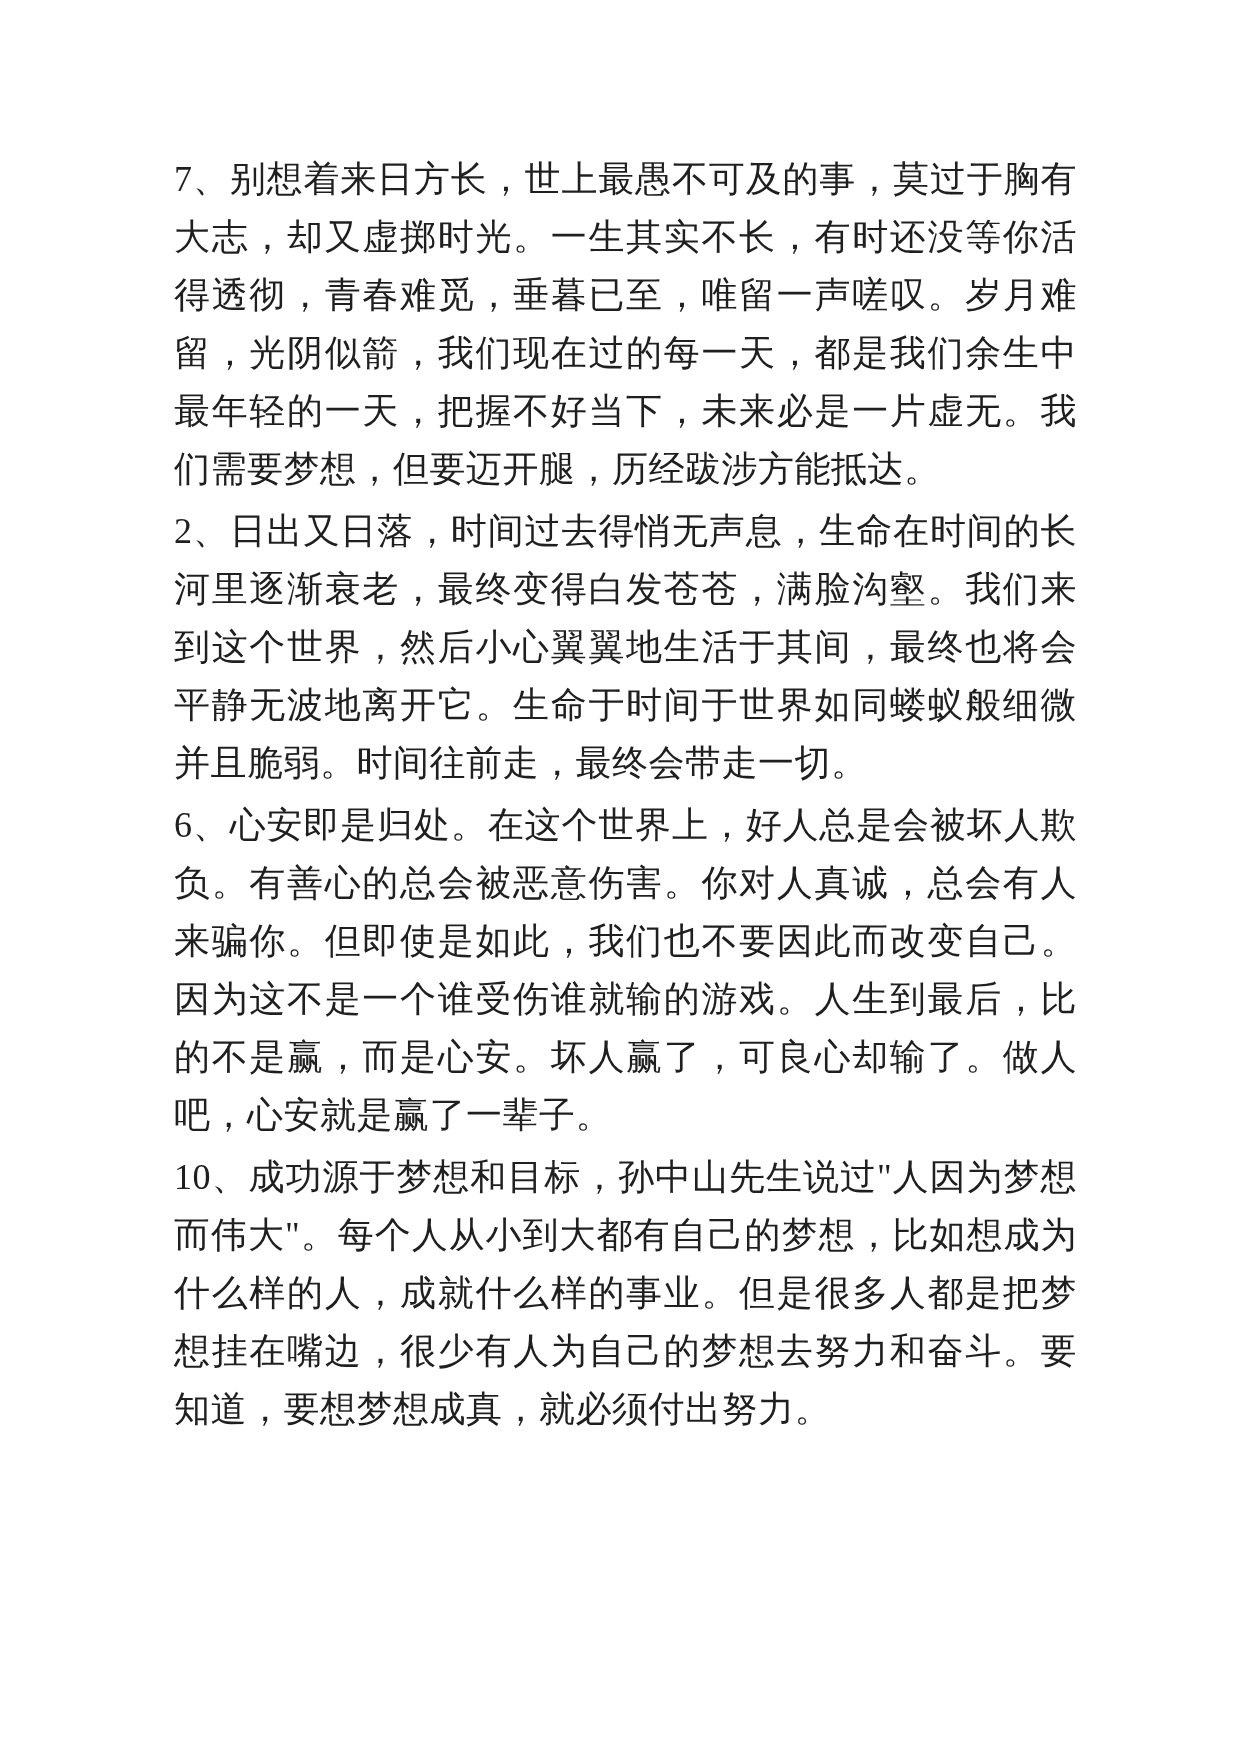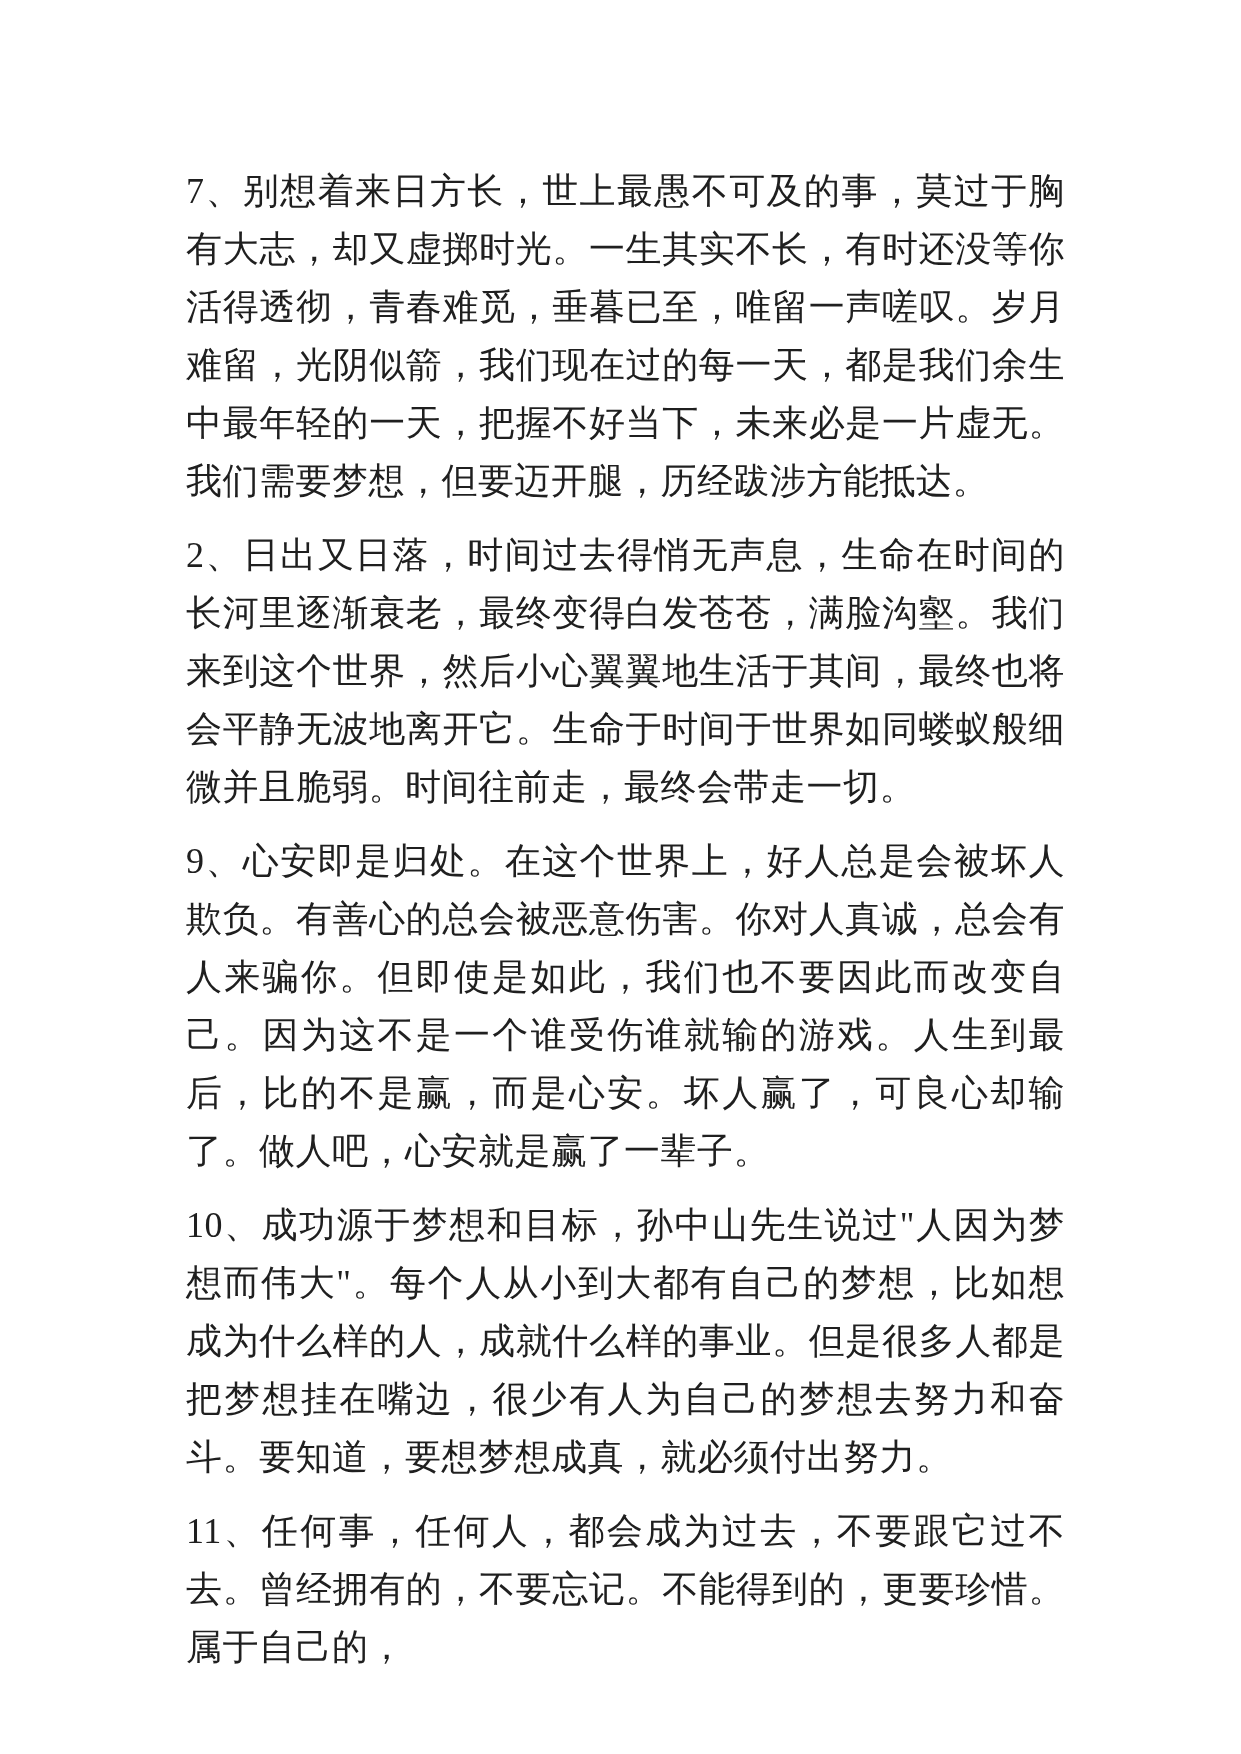--- a/index.html
+++ b/index.html
@@ -15,36 +15,35 @@
     background: #ffffff;
     overflow: hidden;
     box-sizing: border-box;
     padding: 146px 160px 0 170px;
     font-family: "Liberation Serif", "DejaVu Serif", serif;
   }
   .doc-body {
     width: 911px;
   }
   .doc-body p {
-    margin: 16px;
+    margin: 4px;
     padding: 0;
     font-size: 36px;
     line-height: 58px;
     color: #1f1f1f;
     font-weight: 400;
     text-align: justify;
     text-justify: inter-ideograph;
     letter-spacing: 0.5px;
     word-break: break-all;
   }
 </style>
 </head>
 <body>
 
 <div class="page">
   <div class="doc-body">
     <p>7、别想着来日方长，世上最愚不可及的事，莫过于胸有大志，却又虚掷时光。一生其实不长，有时还没等你活得透彻，青春难觅，垂暮已至，唯留一声嗟叹。岁月难留，光阴似箭，我们现在过的每一天，都是我们余生中最年轻的一天，把握不好当下，未来必是一片虚无。我们需要梦想，但要迈开腿，历经跋涉方能抵达。</p>
     <p>2、日出又日落，时间过去得悄无声息，生命在时间的长河里逐渐衰老，最终变得白发苍苍，满脸沟壑。我们来到这个世界，然后小心翼翼地生活于其间，最终也将会平静无波地离开它。生命于时间于世界如同蝼蚁般细微并且脆弱。时间往前走，最终会带走一切。</p>
-    <p>9、心安即是归处。在这个世界上，好人总是会被坏人欺负。有善心的总会被恶意伤害。你对人真诚，总会有人来骗你。但即使是如此，我们也不要因此而改变自己。因为这不是一个谁受伤谁就输的游戏。人生到最后，比的不是赢，而是心安。坏人赢了，可良心却输了。做人吧，心安就是赢了一辈子。</p>
+    <p>6、心安即是归处。在这个世界上，好人总是会被坏人欺负。有善心的总会被恶意伤害。你对人真诚，总会有人来骗你。但即使是如此，我们也不要因此而改变自己。因为这不是一个谁受伤谁就输的游戏。人生到最后，比的不是赢，而是心安。坏人赢了，可良心却输了。做人吧，心安就是赢了一辈子。</p>
     <p>10、成功源于梦想和目标，孙中山先生说过"人因为梦想而伟大"。每个人从小到大都有自己的梦想，比如想成为什么样的人，成就什么样的事业。但是很多人都是把梦想挂在嘴边，很少有人为自己的梦想去努力和奋斗。要知道，要想梦想成真，就必须付出努力。</p>
-    <p>11、任何事，任何人，都会成为过去，不要跟它过不去。曾经拥有的，不要忘记。不能得到的，更要珍惜。属于自己的，</p>
   </div>
 </div>
 
 </body></html>

